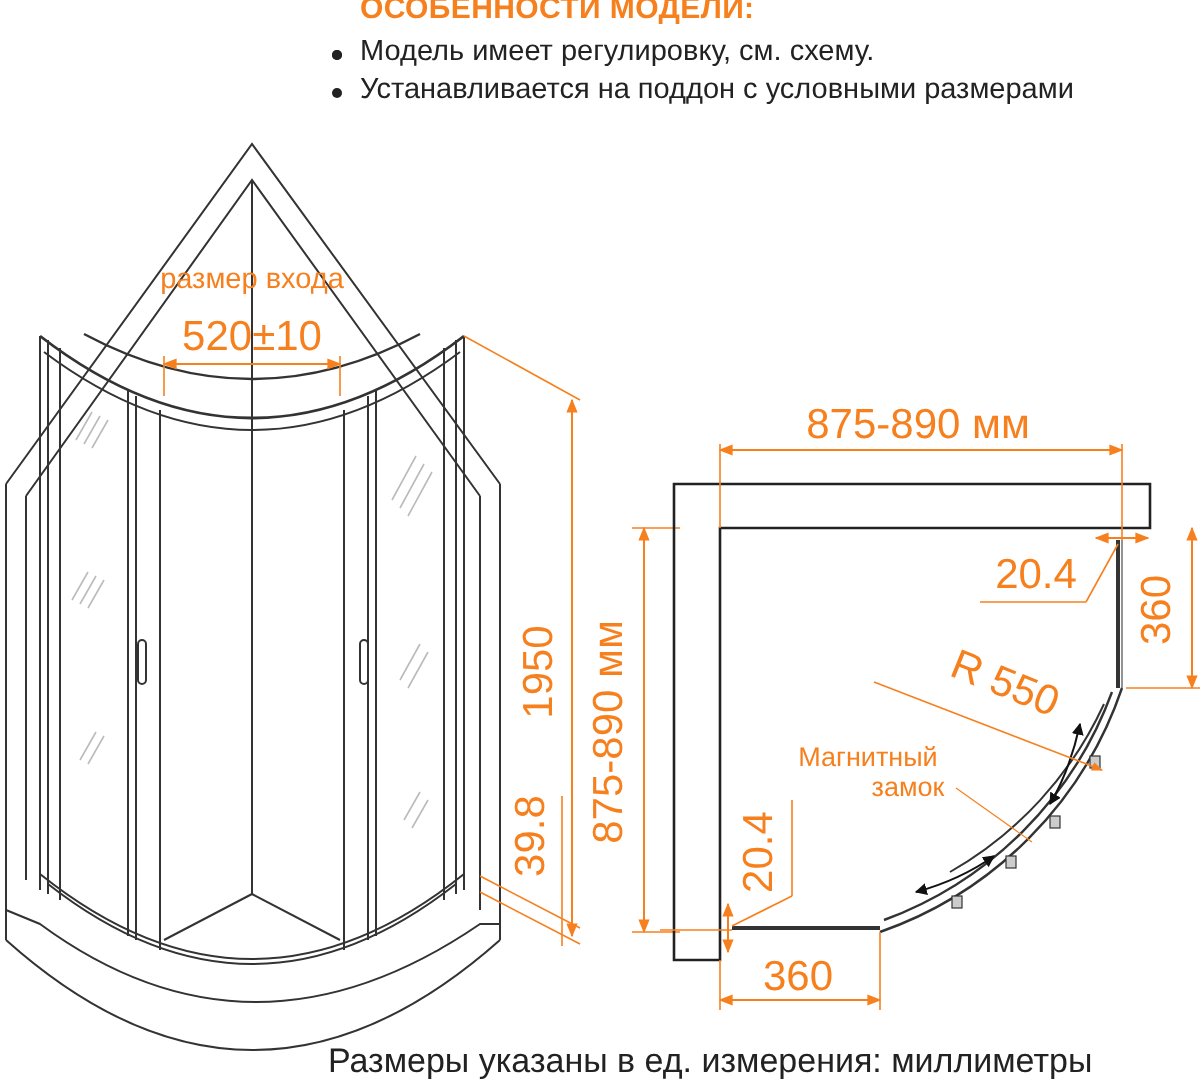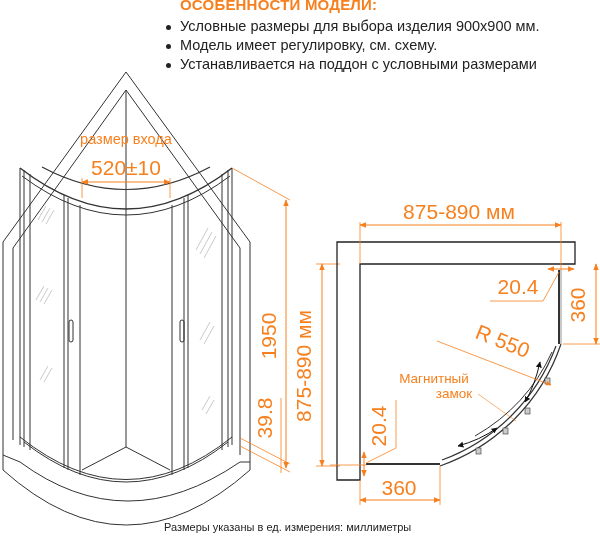--- a/index.html
+++ b/index.html
@@ -4,31 +4,31 @@
   <style>
     html, body { margin: 0; padding: 0; background: #ffffff; }
     body { width: 600px; height: 540px; position: relative; overflow: hidden;
            font-family: "Liberation Sans", "DejaVu Sans", sans-serif; color: #222; }
     .features { position: absolute; left: 160px; top: 0; width: 440px; }
     .features-title { position: absolute; left: 20px; top: -4px; font-size: 15px; font-weight: bold;
                       color: #f7801e; letter-spacing: 0.2px; white-space: nowrap; }
     .feature-list { position: absolute; left: 0; top: 17px; margin: 0; padding: 0; list-style: none; }
     .feature-item { position: relative; padding-left: 20px; font-size: 14.5px; line-height: 19px; color: #222; }
     .feature-item .bullet { position: absolute; left: 6px; top: 8px; width: 5px; height: 5px; border-radius: 50%; background: #222; }
-    .footer-note { position: absolute; left: 164px; top: 521px; font-size: 11px; color: #222; white-space: nowrap; }
+    .footer-note { position: absolute; left: 164px; top: 521px; font-size: 17px; color: #222; white-space: nowrap; }
     svg.drawing { position: absolute; left: 0; top: 0; }
     .o-text { fill: #f7801e; font-family: "Liberation Sans", "DejaVu Sans", sans-serif; }
   </style>
 </head>
 <body>
 
 <div class="features">
   <div class="features-title">ОСОБЕННОСТИ МОДЕЛИ:</div>
   <ul class="feature-list">
-    <li class="feature-item"><span class="bullet"></span><span>Условные размеры для выбора изделия 900x900 мм.</span></li>
+    <li class="feature-item"><span class="bullet"></span></li>
     <li class="feature-item"><span class="bullet"></span><span>Модель имеет регулировку, см. схему.</span></li>
     <li class="feature-item"><span class="bullet"></span><span>Устанавливается на поддон с условными размерами</span></li>
   </ul>
 </div>
 
 <svg class="drawing" width="600" height="540" viewBox="0 0 600 540">
   <defs>
     <marker id="arrO" viewBox="0 0 10 10" refX="9" refY="5" markerWidth="7" markerHeight="7" orient="auto-start-reverse">
       <path d="M0,1 L10,5 L0,9 z" fill="#f7801e"></path>
     </marker>

